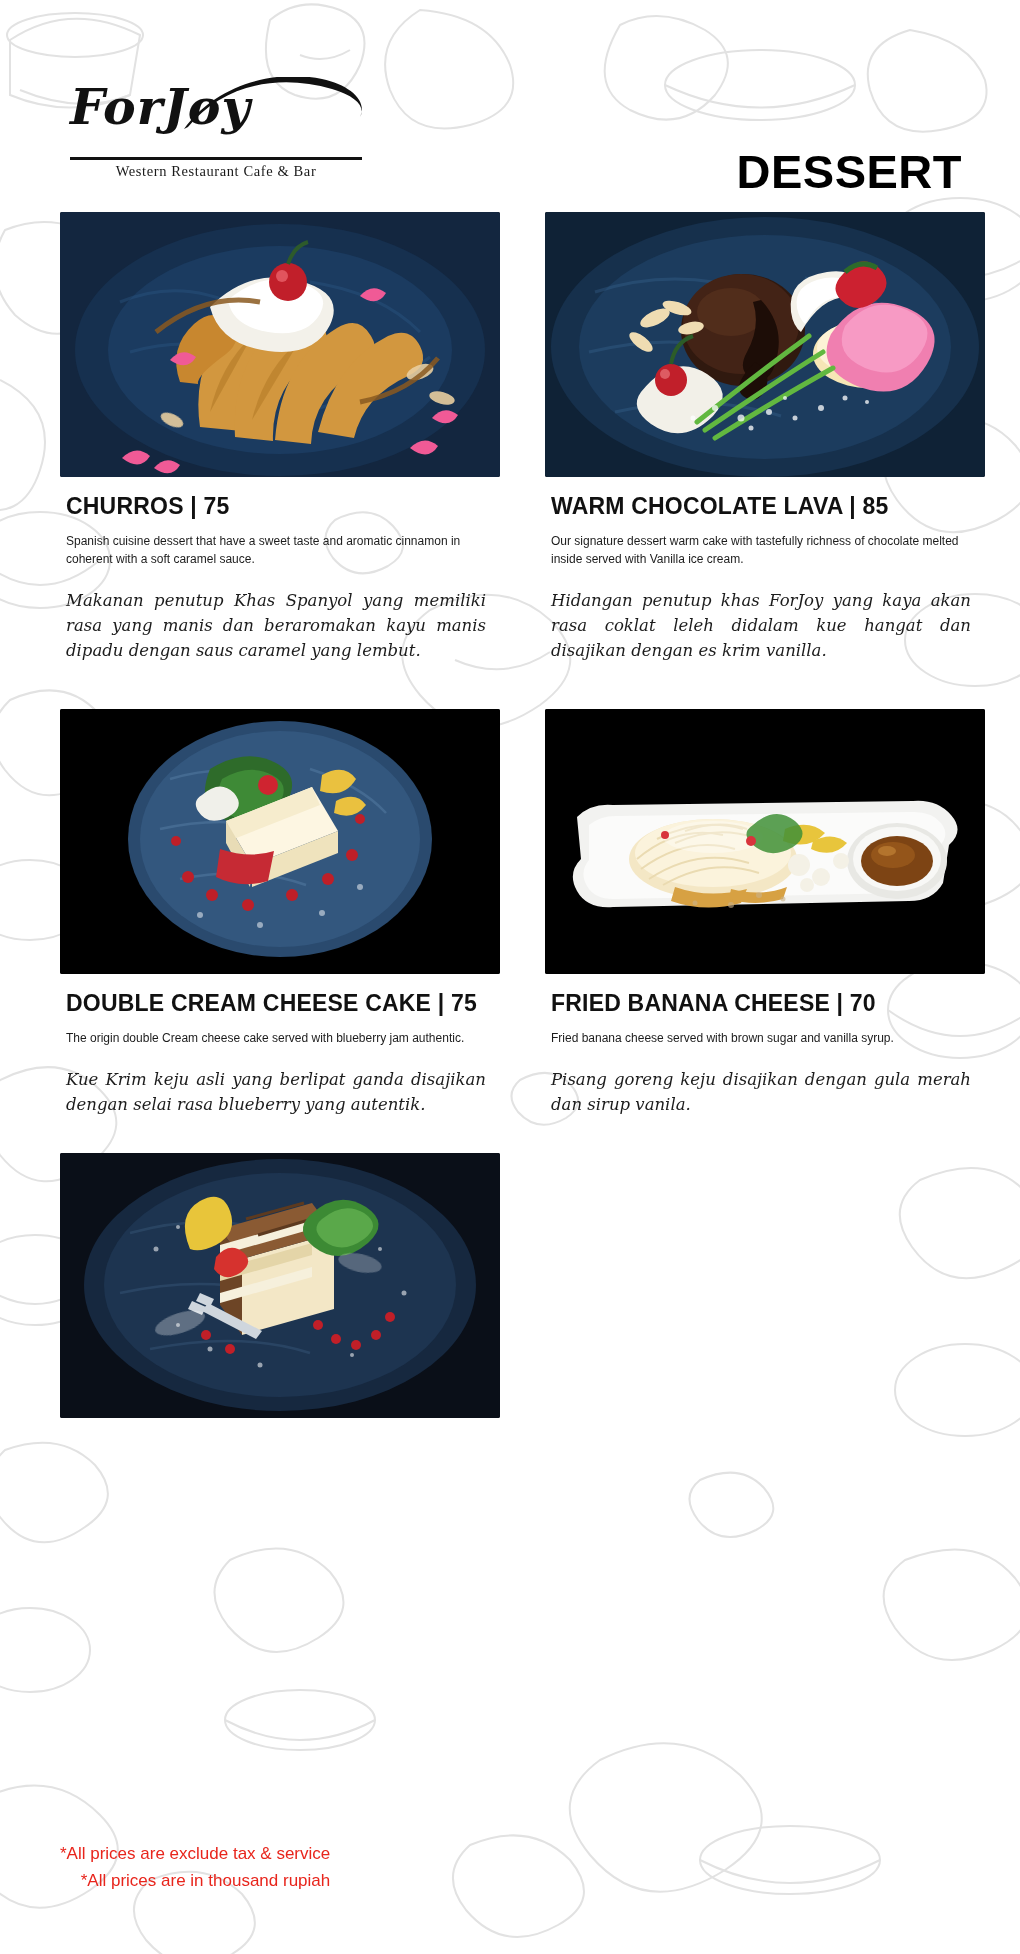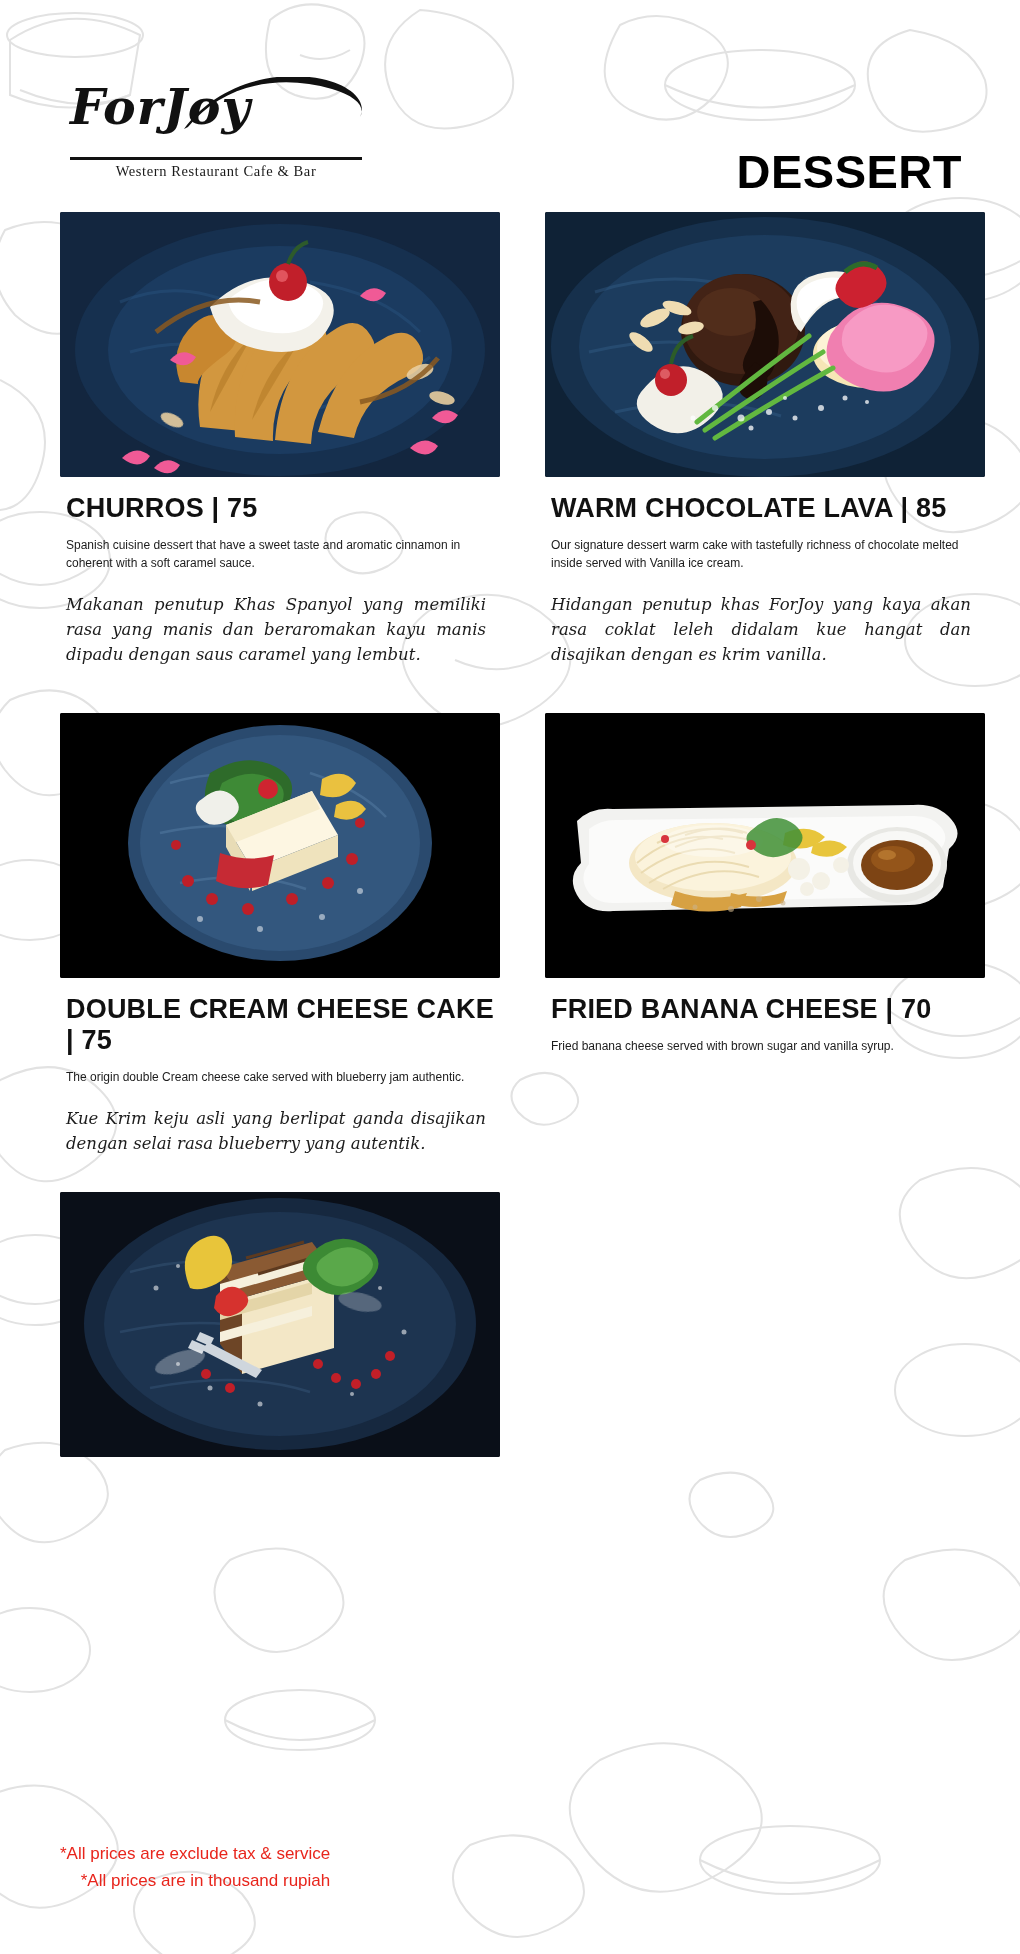--- a/index.html
+++ b/index.html
@@ -132,21 +132,21 @@
     background: #0b0e14;
     overflow: hidden;
     position: relative;
   }
   .photo svg { display: block; }
 
   .item-title {
     margin: 16px 0 0 6px;
     font-family: "Liberation Sans", sans-serif;
     font-weight: 700;
-    font-size: 27px;
+    font-size: 23px;
     letter-spacing: 0.2px;
     color: #111111;
   }
   .item-desc-en {
     margin: 12px 0 0 6px;
     width: 420px;
     font-family: "Liberation Sans", sans-serif;
     font-size: 12px;
     line-height: 1.5;
     color: #1c1c1c;
@@ -556,20 +556,21 @@
             <g fill="#cbb38a" opacity="0.6">
               <circle cx="214" cy="186" r="3"></circle>
                 <circle cx="238" cy="190" r="2.5"></circle>
               <circle cx="186" cy="196" r="3"></circle>
                 <circle cx="150" cy="194" r="2.5"></circle>
             </g>
           </svg>
         </div>
         <div class="item-title">FRIED BANANA CHEESE | 70</div>
         <div class="item-desc-en">Fried banana cheese served with brown sugar and vanilla syrup.</div>
+        <div class="item-desc-id">Pisang goreng keju disajikan dengan gula merah dan sirup vanila.</div>
       </div>
 
 
     </div>
   </div>
 
   <div class="footer-notes">
     <div class="note">*All prices are exclude tax &amp; service</div>
     <div class="note">*All prices are in thousand rupiah</div>
   </div>

